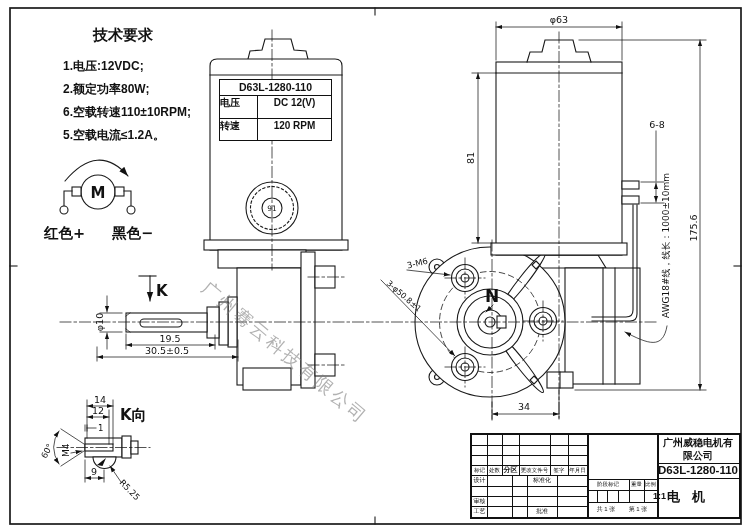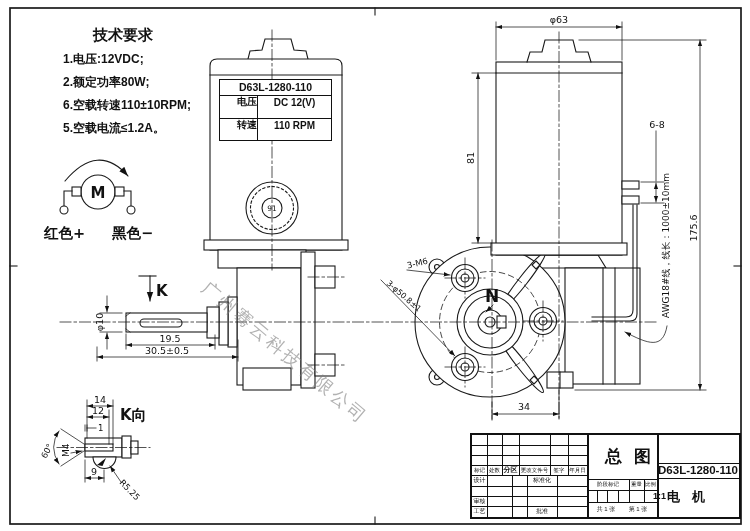--- a/index.html
+++ b/index.html
@@ -10,30 +10,30 @@
   #art .ln{stroke:#1a1a1a;fill:none;stroke-width:1.1;stroke-linecap:square;}
   #art .w{fill:#fff;}
   #art .thin{stroke-width:0.75;}
   #art .thick{stroke-width:1.7;}
   #art .cl{stroke-dasharray:11 3 2.5 3;stroke-width:0.75;}
   #art .dash{stroke-dasharray:5.5 4;stroke-width:0.8;}
   #art .dim{font-size:9.5px;text-anchor:middle;}
   #art .sm{font-size:8.5px;}
   #art .big{font-size:15px;font-weight:bold;}
   .tr{position:absolute;left:63px;top:26px;width:175px;}
-  .tr-title{font-size:15px;font-weight:bold;margin-left:30px;margin-bottom:3px;}
+  .tr-title{font-size:15px;font-weight:bold;margin-left:30px;margin-bottom:10px;}
   .tr-item{font-size:12px;font-weight:bold;line-height:23px;white-space:nowrap;}
   .np{position:absolute;left:219px;top:79px;width:113px;height:62px;border:1.6px solid #111;
       box-sizing:border-box;display:flex;flex-direction:column;background:#fff;}
   .np-title{height:15px;border-bottom:1.4px solid #111;font-weight:bold;font-size:10.5px;
       text-align:center;line-height:15px;}
   .np-row{flex:1;display:flex;border-bottom:1.4px solid #111;}
   .np-row:last-child{border-bottom:none;}
   .np-label{width:37px;border-right:1.4px solid #111;font-weight:bold;font-size:10px;
-      text-align:right;line-height:14px;font-family:Liberation Mono, monospace;}
+      text-align:left;line-height:14px;}
   .np-val{flex:1;font-weight:bold;font-size:10px;text-align:center;line-height:14px;}
   .wm{position:absolute;left:212px;top:276px;font-size:18px;letter-spacing:3px;
       color:rgba(125,125,125,0.6);transform:rotate(40deg);transform-origin:0 0;
       white-space:nowrap;z-index:5;}
   .tb{position:absolute;left:470px;top:433px;width:267px;height:82px;border:2px solid #111;
       box-sizing:content-box;background:transparent;z-index:6;}
   .vl{position:absolute;top:0;width:1px;background:#111;}
   .hl{position:absolute;left:0;height:1px;background:#111;}
   .tb span{position:absolute;display:block;text-align:center;overflow:hidden;}
   .t5{font-size:5.5px;line-height:10px;}
@@ -273,21 +273,21 @@
 </div>
 
 <div class="np">
   <div class="np-title">D63L-1280-110</div>
   <div class="np-row">
     <div class="np-label">电压</div>
     <div class="np-val">DC 12(V)</div>
   </div>
   <div class="np-row">
     <div class="np-label">转速</div>
-    <div class="np-val">110 RPM</div>
+    <div class="np-val">120 RPM</div>
   </div>
 </div>
 
 <div class="wm">广州骞云科技有限公司</div>
 
 <div class="tb">
 
   <div class="vl" style="left:115px;height:82px;width:1.5px"></div>
   <div class="vl" style="left:185px;height:82px;width:1.5px"></div>
   <div class="hl" style="top:10px;width:115px"></div>
@@ -322,25 +322,25 @@
   <span class="t5" style="left:47px;top:30px;width:31px">更改文件号</span>
   <span class="t5" style="left:78px;top:30px;width:18px">签字</span>
   <span class="t5" style="left:96px;top:30px;width:19px">年月日</span>
 
   <span class="t6" style="left:0;top:40px;width:15px">设计</span>
   <span class="t6" style="left:55px;top:40px;width:30px">标准化</span>
   <span class="t6" style="left:0;top:61px;width:15px">审核</span>
   <span class="t6" style="left:0;top:71px;width:15px">工艺</span>
   <span class="t6" style="left:55px;top:71px;width:30px">批准</span>
 
-  <span class="tt" style="left:115px;top:2px;width:70px">总图</span>
   <span class="t5" style="left:115px;top:44px;width:42px">阶段标记</span>
   <span class="t5" style="left:157px;top:44px;width:15px">重量</span>
   <span class="t5" style="left:172px;top:44px;width:13px">比例</span>
   <span class="sc" style="left:172px;top:55px;width:31px">1:1</span>
   <span class="t6" style="left:118px;top:69px;width:32px">共 1 张</span>
   <span class="t6" style="left:150px;top:69px;width:32px">第 1 张</span>
 
+  <span class="co" style="left:187px;top:2px;width:78px">广州威稳电机有限公司</span>
   <span class="pn" style="left:185px;top:28px;width:82px">D63L-1280-110</span>
   <span class="pm" style="left:185px;top:43px;width:70px">电机</span>
 </div>
 
 </div>
 
 </body></html>

